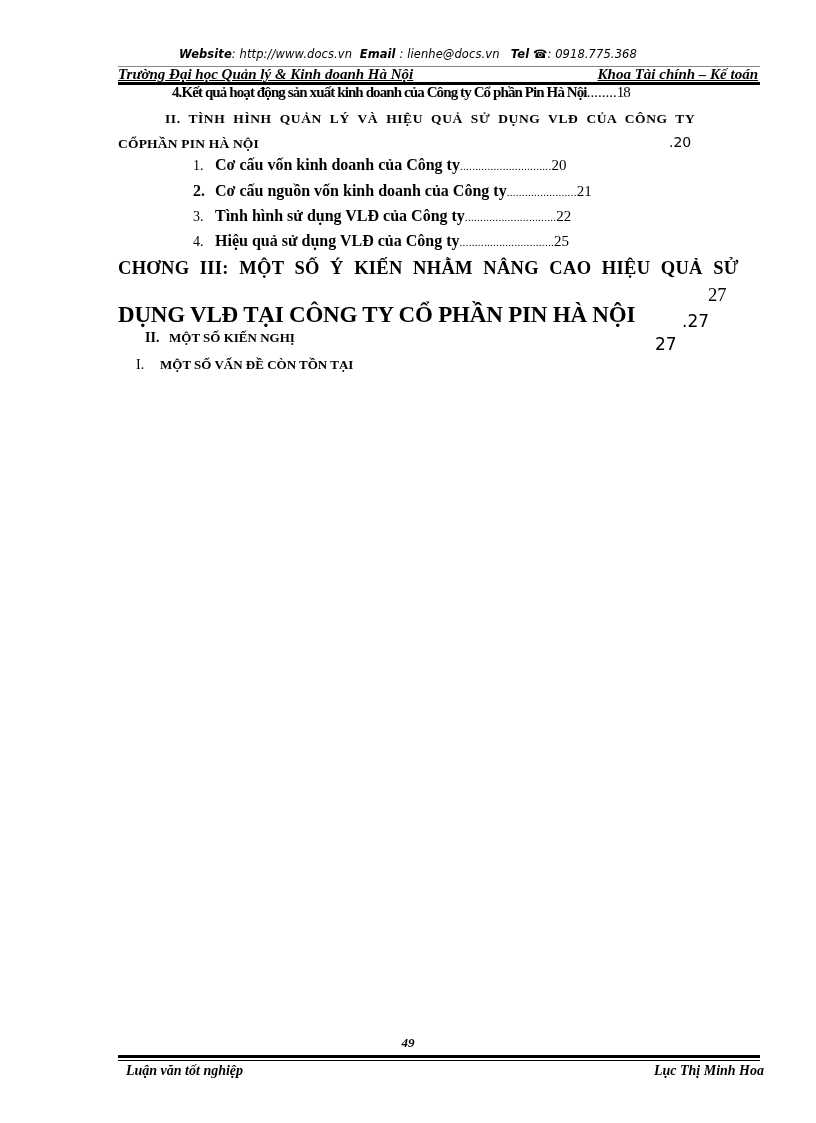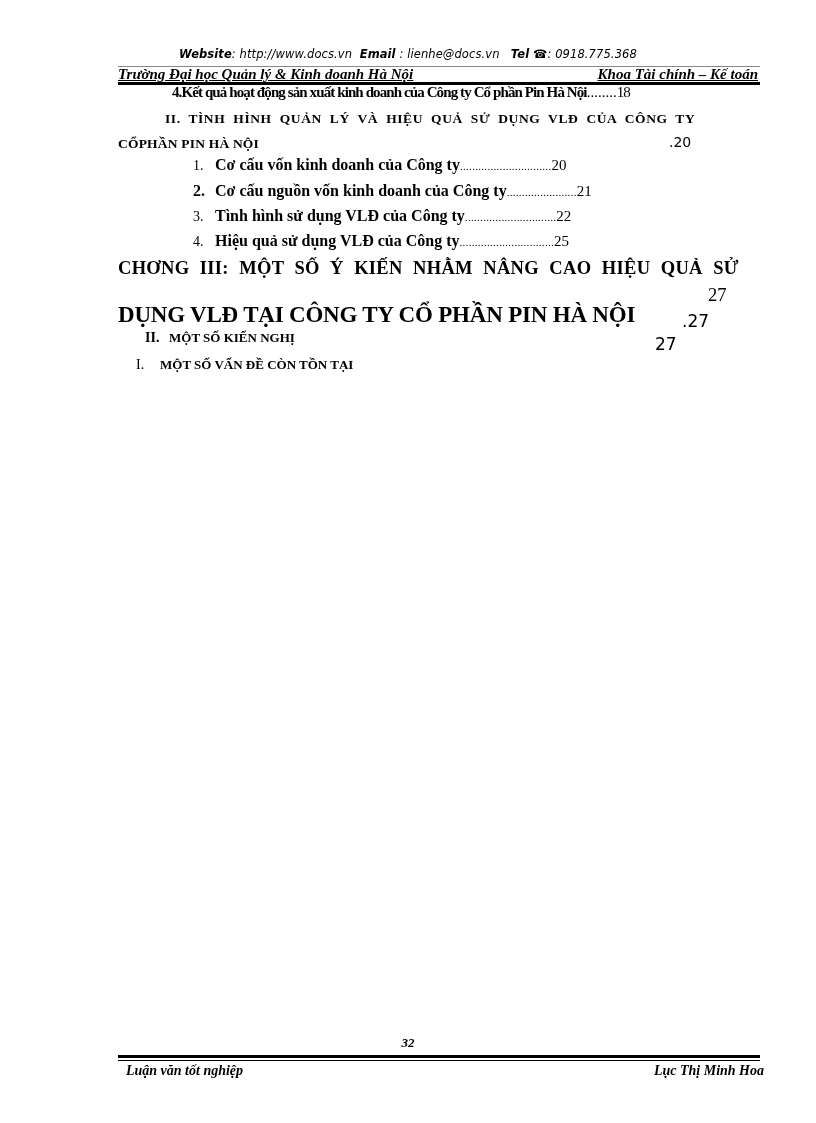--- a/index.html
+++ b/index.html
@@ -111,19 +111,19 @@
 
 <div class="abs toc-line sec3 t1">
   <span class="n normal">I.</span><span>MỘT SỐ VẤN ĐỀ CÒN TỒN TẠI</span>
 </div>
 <div class="abs t1pg">.27</div>
 <div class="abs toc-line sec3 t2">
   <span class="n">II.</span><span>MỘT SỐ KIẾN NGHỊ</span>
 </div>
 <div class="abs t2pg">27</div>
 
-<div class="abs page-num">32</div>
+<div class="abs page-num">49</div>
 <div class="abs foot-thick"></div>
 <div class="abs foot-thin"></div>
 <div class="abs footer-row">
   <span class="left">Luận văn tốt nghiệp</span>
   <span class="right">Lục Thị Minh Hoa</span>
 </div>
 
 </body></html>

